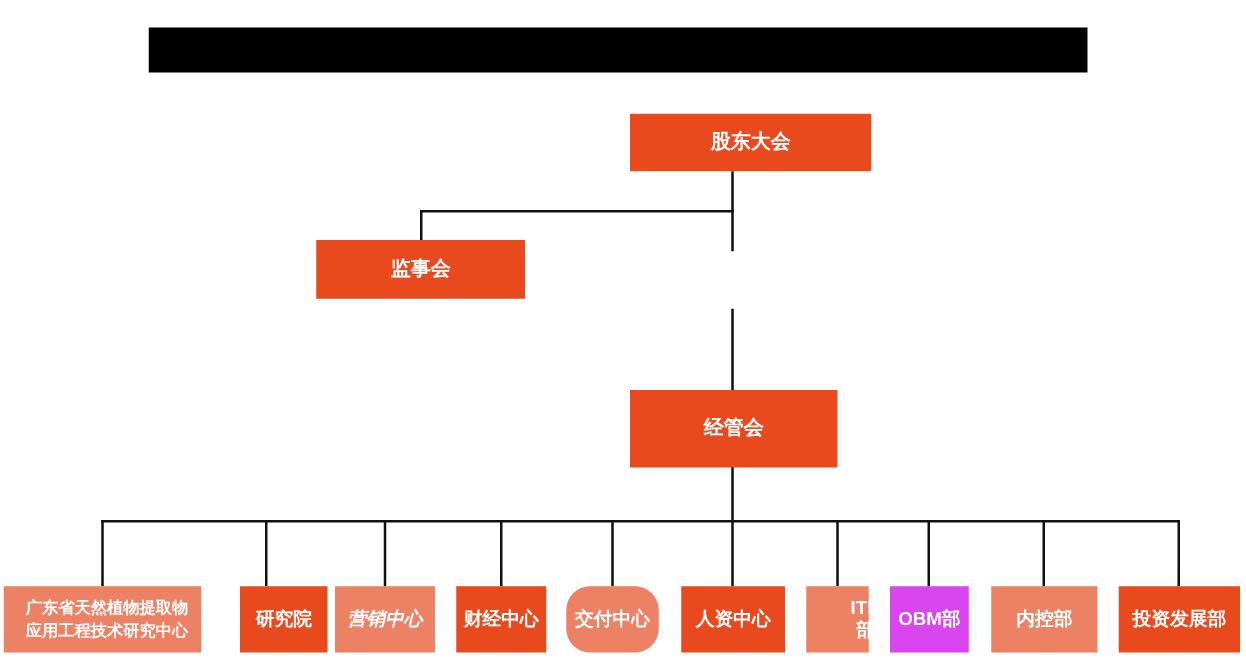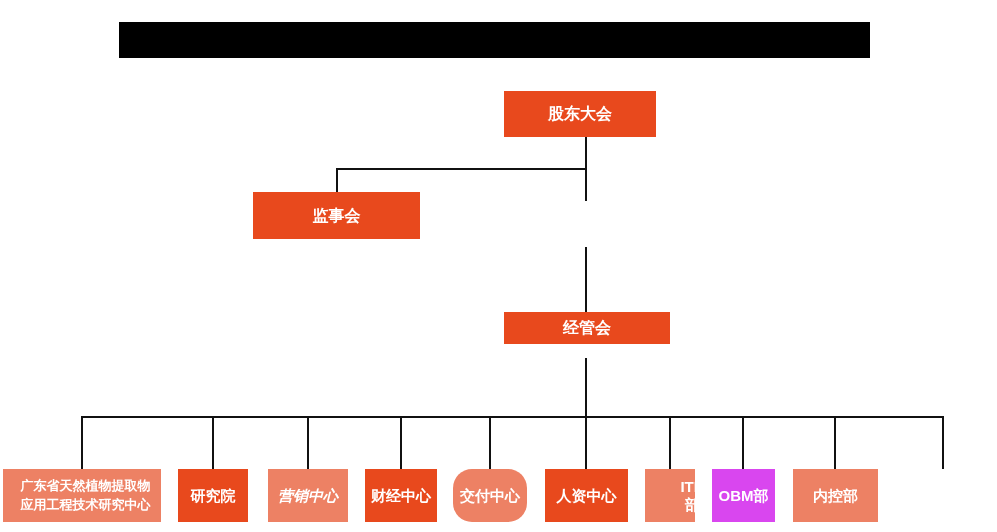--- a/index.html
+++ b/index.html
@@ -25,28 +25,28 @@
     color: #ffffff;
     font-weight: 700;
     text-align: center;
     line-height: 1.2;
   }
   .lvl1 { font-size: 16px; }
   .dept { top: 469px; height: 53px; font-size: 15px; }
   .line { position: absolute; background: var(--line, #111111); }
 
   
-  #n-root  { left: 504px; top: 91px;  width: 152px; height: 46px; }
+  #n-root  { left: 504px; top: 91px;  width: 193px; height: 46px; }
   #n-sup   { left: 253px; top: 192px; width: 167px; height: 47px; }
   #n-dir   { left: 503px; top: 200px; width: 164px; height: 47px; }
-  #n-mgmt  { left: 504px; top: 312px; width: 166px; height: 32px; }
+  #n-mgmt  { left: 504px; top: 312px; width: 166px; height: 62px; }
 
   
   #d0 { left: 3px;   width: 158px; font-size: 13px; line-height: 1.4; padding: 0 5px; }
-  #d1 { left: 178px; width: 70px; }
+  #d1 { left: 192px; width: 70px; }
   #d2 { left: 268px; width: 80px; }
   #d3 { left: 365px; width: 72px; }
   #d4 { left: 453px; width: 74px; border-radius: 19px; }
   #d5 { left: 545px; width: 83px; }
   #d6 { left: 645px; width: 50px; }
   #d7 { left: 712px; width: 63px; }
   #d8 { left: 793px; width: 85px; }
   #d9 { left: 895px; width: 97px; }
 
   
@@ -98,14 +98,15 @@
 
   <div class="node dept" id="d0" style="background: rgb(237, 129, 100); color: rgb(255, 255, 255); padding-left: 12px;">广东省天然植物提取物应用工程技术研究中心</div>
   <div class="node dept" id="d1" style="background: rgb(232, 73, 29); color: rgb(255, 255, 255);">研究院</div>
   <div class="node dept" id="d2" style="background: rgb(237, 129, 100); color: rgb(255, 255, 255); font-style: italic;">营销中心</div>
   <div class="node dept" id="d3" style="background: rgb(232, 73, 29); color: rgb(255, 255, 255);">财经中心</div>
   <div class="node dept" id="d4" style="background: rgb(237, 129, 100); color: rgb(255, 255, 255);">交付中心</div>
   <div class="node dept" id="d5" style="background: rgb(232, 73, 29); color: rgb(255, 255, 255);">人资中心</div>
   <div class="node dept" id="d6" style="background: rgb(237, 129, 100); color: rgb(255, 255, 255); padding-left: 45px;">ITD部</div>
   <div class="node dept" id="d7" style="background: #d946ef; color: rgb(255, 255, 255);">OBM部</div>
   <div class="node dept" id="d8" style="background: rgb(237, 129, 100); color: rgb(255, 255, 255);">内控部</div>
+  <div class="node dept" id="d9" style="background: rgb(232, 73, 29); color: rgb(255, 255, 255);">投资发展部</div>
 
 </div>
 
 </body></html>

